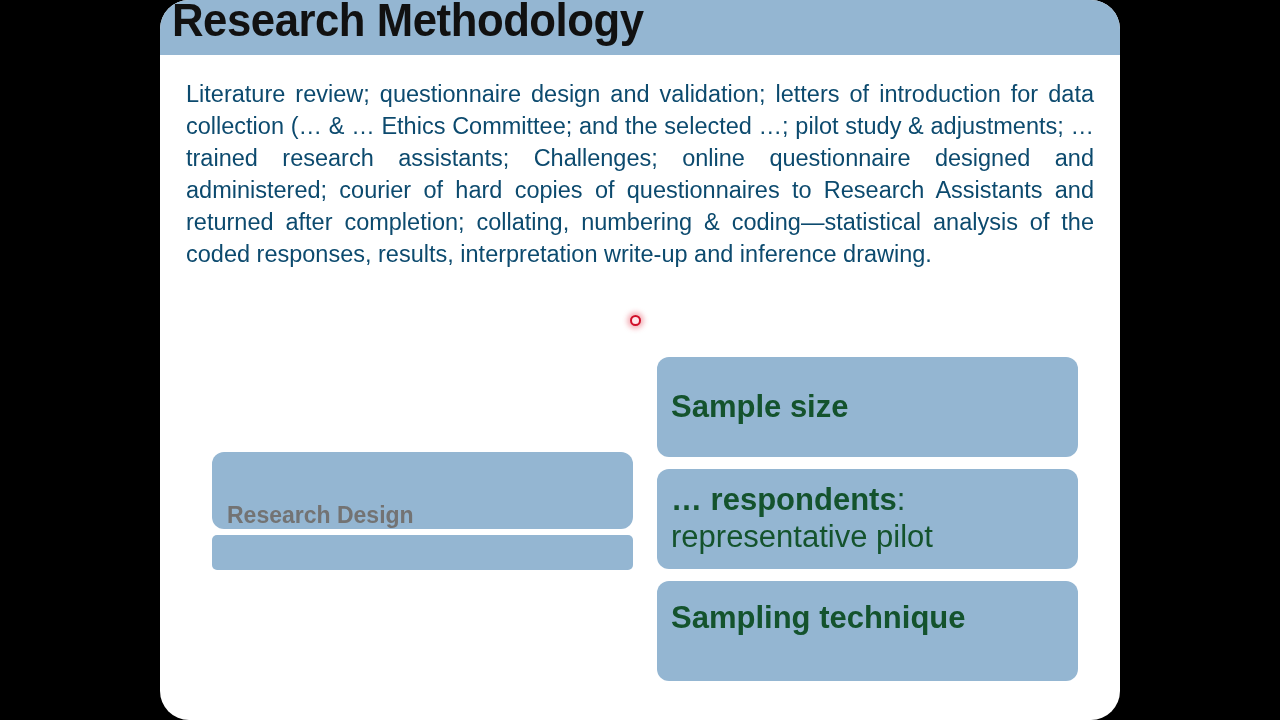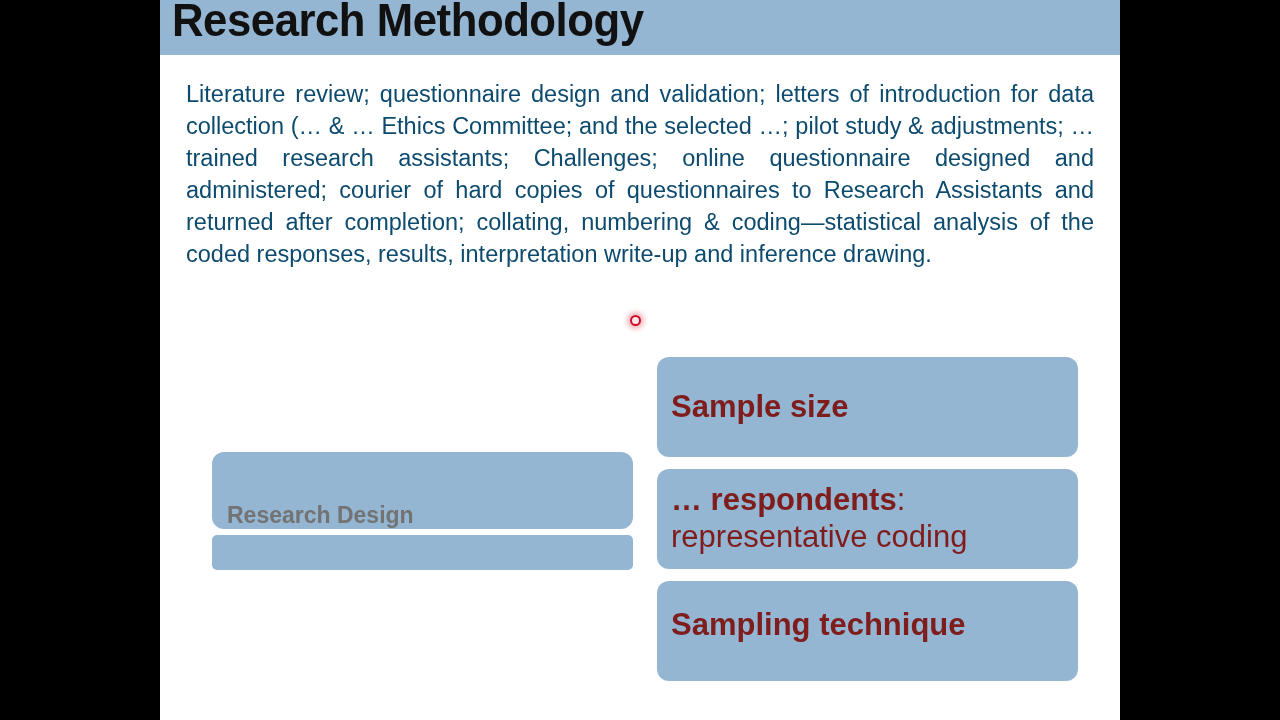--- a/index.html
+++ b/index.html
@@ -1,23 +1,23 @@
 <!DOCTYPE html>
 <html><head>
 <meta charset="utf-8">
 <style>
   html, body { margin:0; padding:0; }
   body { width:1280px; height:720px; background:#000; position:relative; overflow:hidden; font-family:"Liberation Sans", sans-serif; }
-  .slide { position:absolute; left:160px; top:0; width:960px; height:720px; background:#ffffff; overflow:hidden; }
+  .slide { position:absolute; left:160px; top:0; width:960px; height:720px; background:#ffffff; overflow:hidden;border-radius:29px; }
   .title-band { position:absolute; left:0; top:0; width:960px; height:55px; background:#94b6d2; }
   .title { position:absolute; left:12px; top:-8px; font-size:47px; font-weight:bold; color:#111; letter-spacing:-0.5px; white-space:nowrap; transform:scaleX(0.93); transform-origin:left top; }
   .body-text { position:absolute; left:26px; top:78px; width:908px; font-size:23.5px; line-height:32px; color:#0c4a6e; text-align:justify; }
   .box { position:absolute; background:#94b6d2; border-radius:12px; }
   .lbl-sm { position:absolute; font-size:23px; font-weight:bold; color:#737373; white-space:nowrap; }
-  .lbl-lg { position:absolute; left:14px; font-size:31px; color:#7f1d1d; white-space:nowrap; line-height:37px; }
+  .lbl-lg { position:absolute; left:14px; font-size:31px; color:#14532d; white-space:nowrap; line-height:37px; }
   .cursor { position:absolute; left:470px; top:315px; width:7px; height:7px; border-radius:50%; border:2px solid #d0102a; background:#ffe6ea; box-shadow:0 0 5px 3px rgba(220,40,60,0.35); }
 </style>
 </head>
 <body>
 
 <div class="slide">
   <div class="title-band">
     <div class="title">Research Methodology</div>
   </div>
 
@@ -31,19 +31,19 @@
   <div class="box" style="left:52px; top:535px; width:421px; height:35px; border-radius:5px;"></div>
 
   <div class="box" style="left:497px; top:357px; width:421px; height:100px;">
     <div class="lbl-lg" style="top:31px; font-weight:bold;">Sample size</div>
   </div>
 
   <div class="box" style="left:497px; top:469px; width:421px; height:100px;">
     <div class="lbl-lg" style="top:12px;">
       <span style="font-weight:bold;">… respondents</span><span>:</span>
     </div>
-    <div class="lbl-lg" style="top:49px;">representative coding</div>
+    <div class="lbl-lg" style="top:49px;">representative pilot</div>
   </div>
 
   <div class="box" style="left:497px; top:581px; width:421px; height:100px;">
-    <div class="lbl-lg" style="top:25px; font-weight:bold;">Sampling technique</div>
+    <div class="lbl-lg" style="top:18px; font-weight:bold;">Sampling technique</div>
   </div>
 </div>
 
 </body></html>

